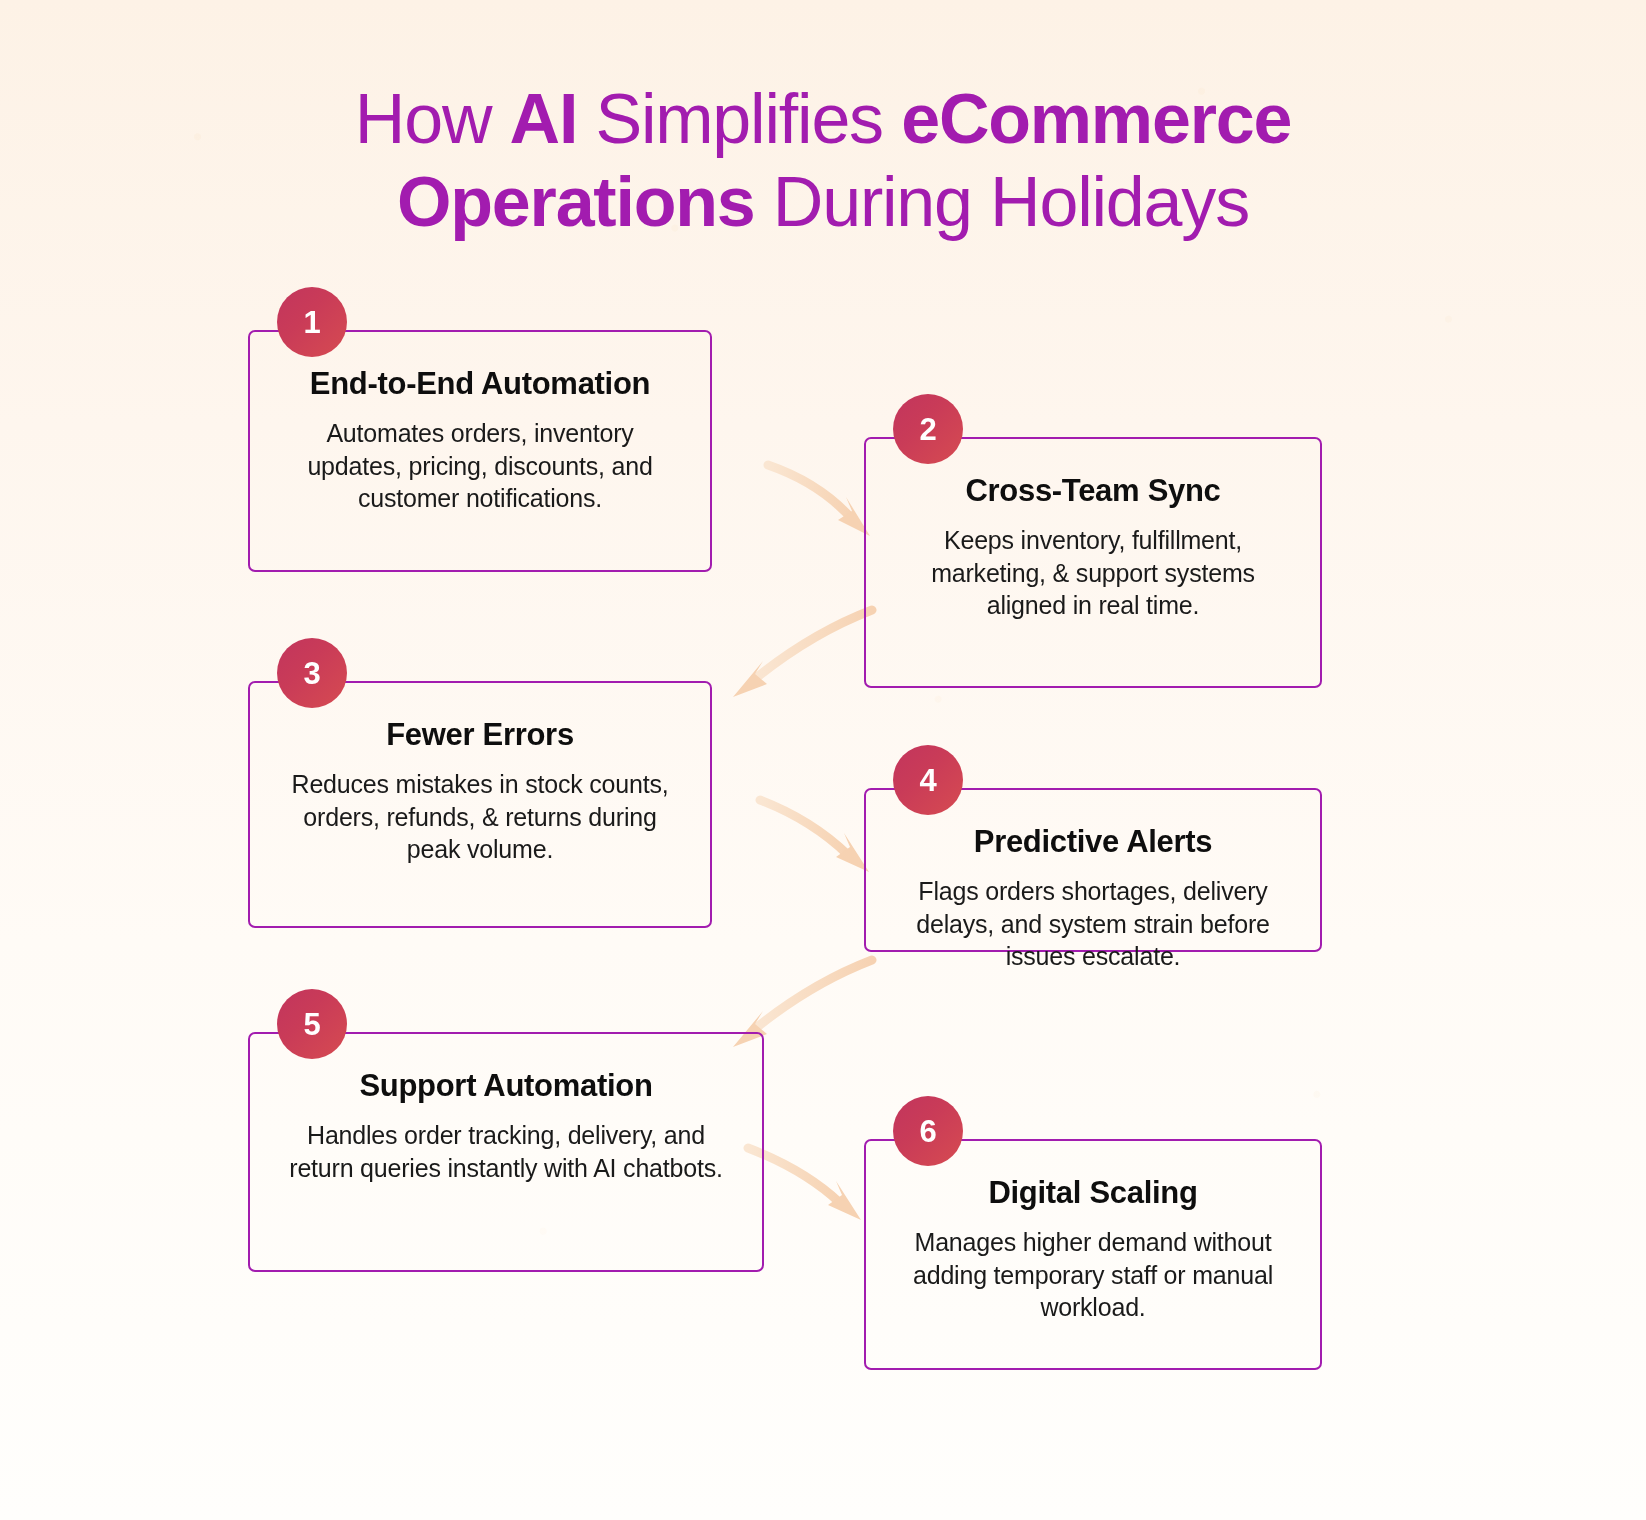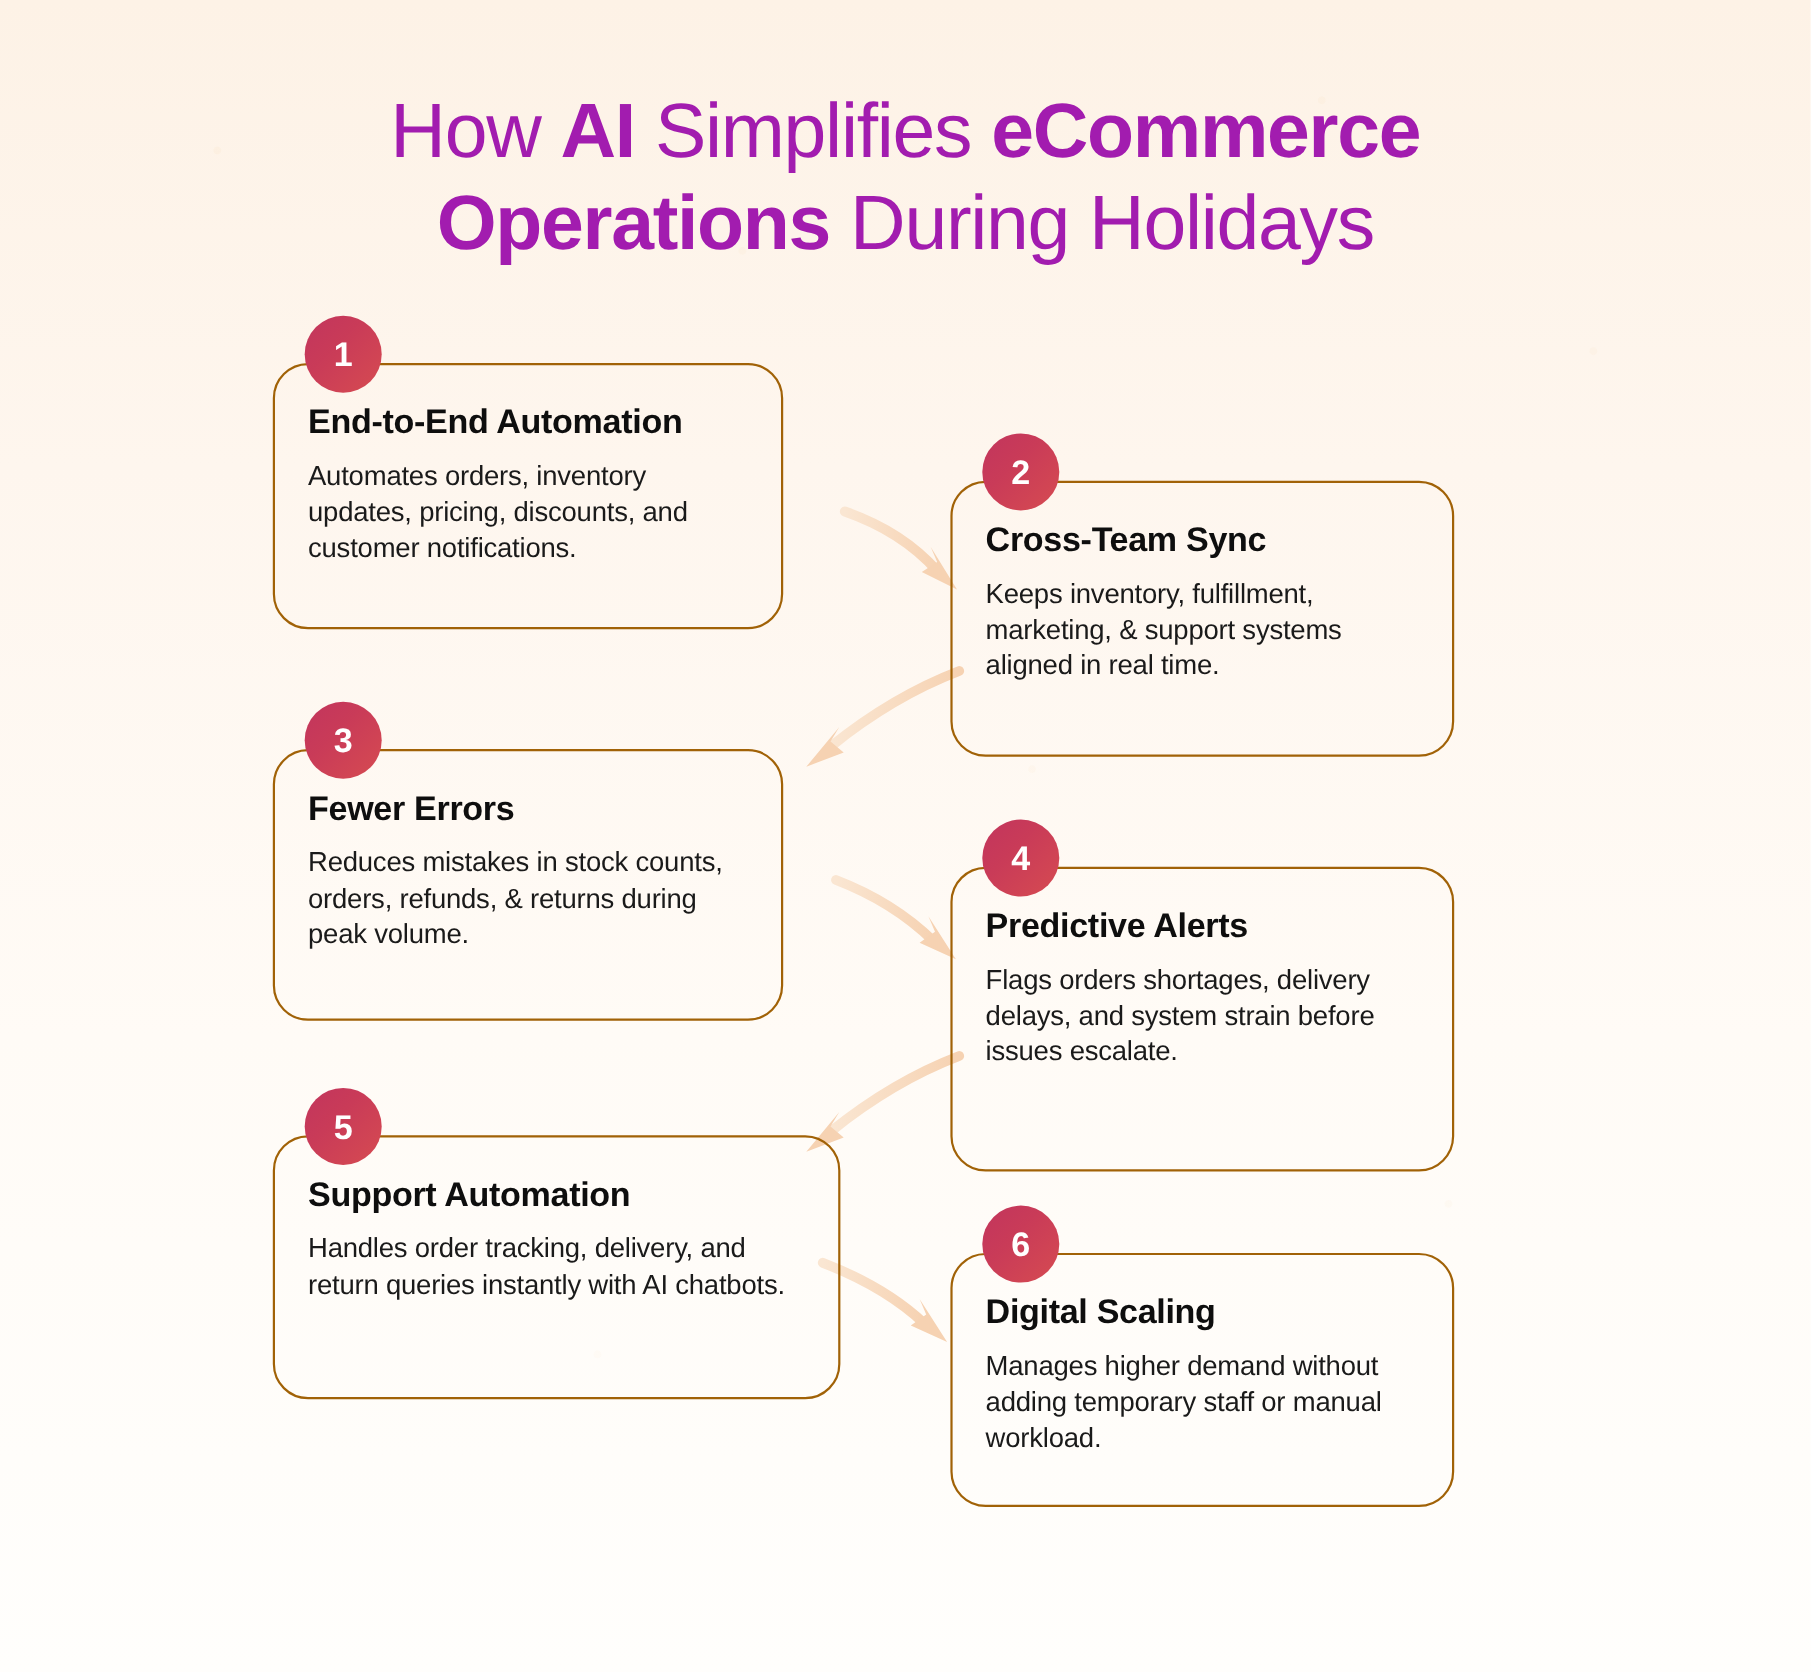--- a/index.html
+++ b/index.html
@@ -46,24 +46,25 @@
     letter-spacing: -1.2px;
     font-weight: 300;
     padding: 0 140px;
     margin-top: 22px;
   }
   .title b { font-weight: 700; }
 
   
   .card {
     position: absolute;
-    border: 2px solid #a16207;
-    border-radius: 32px;
+    border: 2px solid #a21caf;
+    border-radius: 7px;
     background: transparent;
     padding: 34px 30px 30px;
+    text-align: center;
   }
   .card-title {
     font-size: 31px;
     font-weight: 700;
     color: #0E0E0E;
     letter-spacing: -0.3px;
     margin-bottom: 15px;
     white-space: nowrap;
   }
   .card-desc {
@@ -94,21 +95,21 @@
   
   #card-1 { left: 248px; top: 330px;  width: 464px; height: 242px; }
   #badge-1 { left: 277px; top: 287px; }
 
   #card-2 { left: 864px; top: 437px;  width: 458px; height: 251px; }
   #badge-2 { left: 893px; top: 394px; }
 
   #card-3 { left: 248px; top: 681px;  width: 464px; height: 247px; }
   #badge-3 { left: 277px; top: 638px; }
 
-  #card-4 { left: 864px; top: 788px;  width: 458px; height: 277px; }
+  #card-4 { left: 864px; top: 788px;  width: 458px; height: 164px; }
   #badge-4 { left: 893px; top: 745px; }
 
   #card-5 { left: 248px; top: 1032px; width: 516px; height: 240px; }
   #badge-5 { left: 277px; top: 989px; }
 
   #card-6 { left: 864px; top: 1139px; width: 458px; height: 231px; }
   #badge-6 { left: 893px; top: 1096px; }
 
   
   .arrows {

